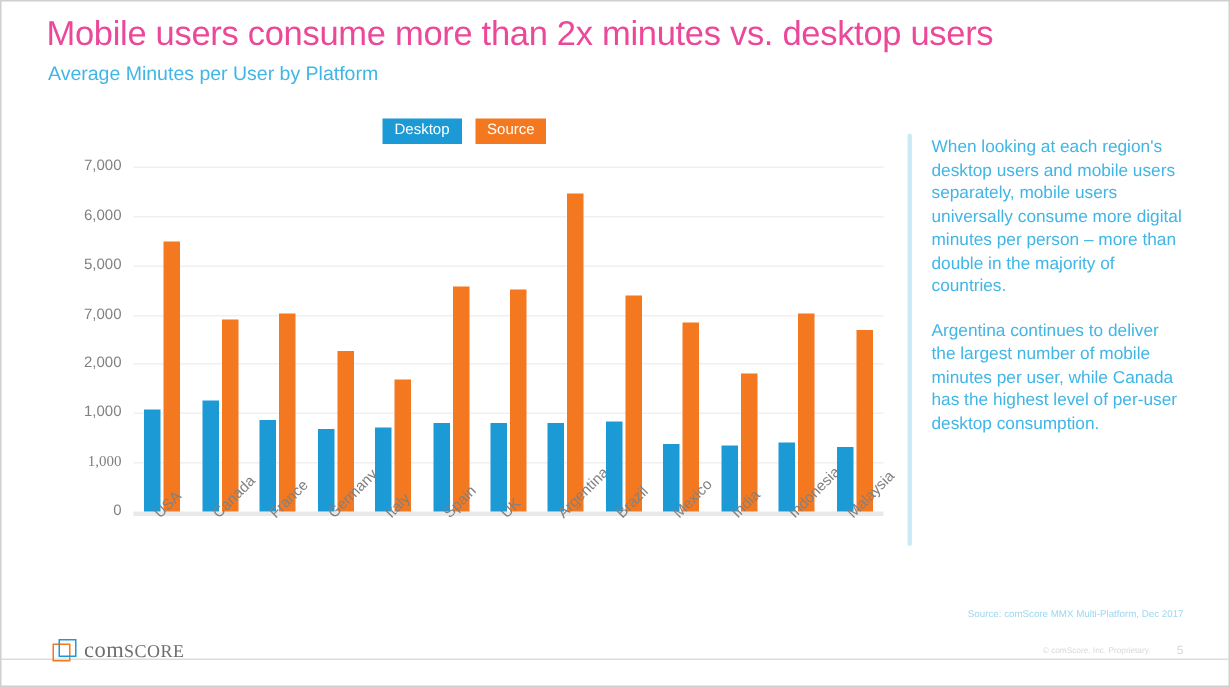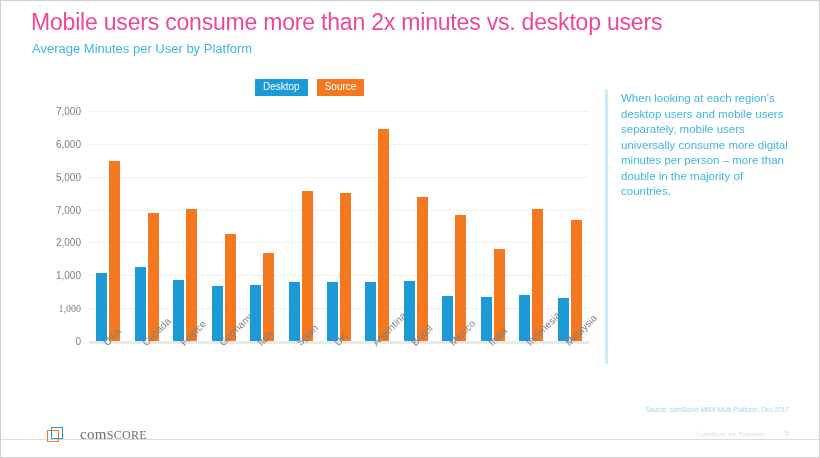--- a/index.html
+++ b/index.html
@@ -94,21 +94,21 @@
     position:absolute;right:30px;top:405px;
     font-size:6.5px;color:#9ed7f0;white-space:nowrap;
   }
   
   #footer-rule{
     position:absolute;left:0;right:0;top:438px;
     height:1px;background:#dcdcdc;
   }
   #logo{
     position:absolute;left:34px;top:425px;
-    display:flex;align-items:center;gap:18px;margin-left:12px;
+    display:flex;gap:6px;
   }
   #logo-mark{position:relative;width:15px;height:15px;}
   #logo-mark .sq-o{
     position:absolute;left:0;top:3px;width:10px;height:10px;
     border:1.6px solid #f4781f;
   }
   #logo-mark .sq-b{
     position:absolute;left:4px;top:0;width:10px;height:10px;
     border:1.6px solid #1c9ad6;
   }
@@ -223,20 +223,21 @@
           <div class="bar bar-mobile" title="Mobile Malaysia: 3,690" style="height: 121.243px; background: rgb(244, 120, 31);"></div>
         </div>
         <div class="xlabel" style="left: 481.769px;">Malaysia</div>
       </div>
   </div>
 
   <div id="divider"></div>
 
   <div id="sidetext">
     <p>When looking at each region's desktop users and mobile users separately, mobile users universally consume more digital minutes per person – more than double in the majority of countries.</p>
+    <p>Argentina continues to deliver the largest number of mobile minutes per user, while Canada has the highest level of per-user desktop consumption.</p>
   </div>
 
   <div id="source">Source: comScore MMX Multi-Platform, Dec 2017</div>
 
   <div id="footer-rule"></div>
 
   <div id="logo">
     <span id="logo-mark">
       <span class="sq-o"></span>
         <span class="sq-b"></span>

